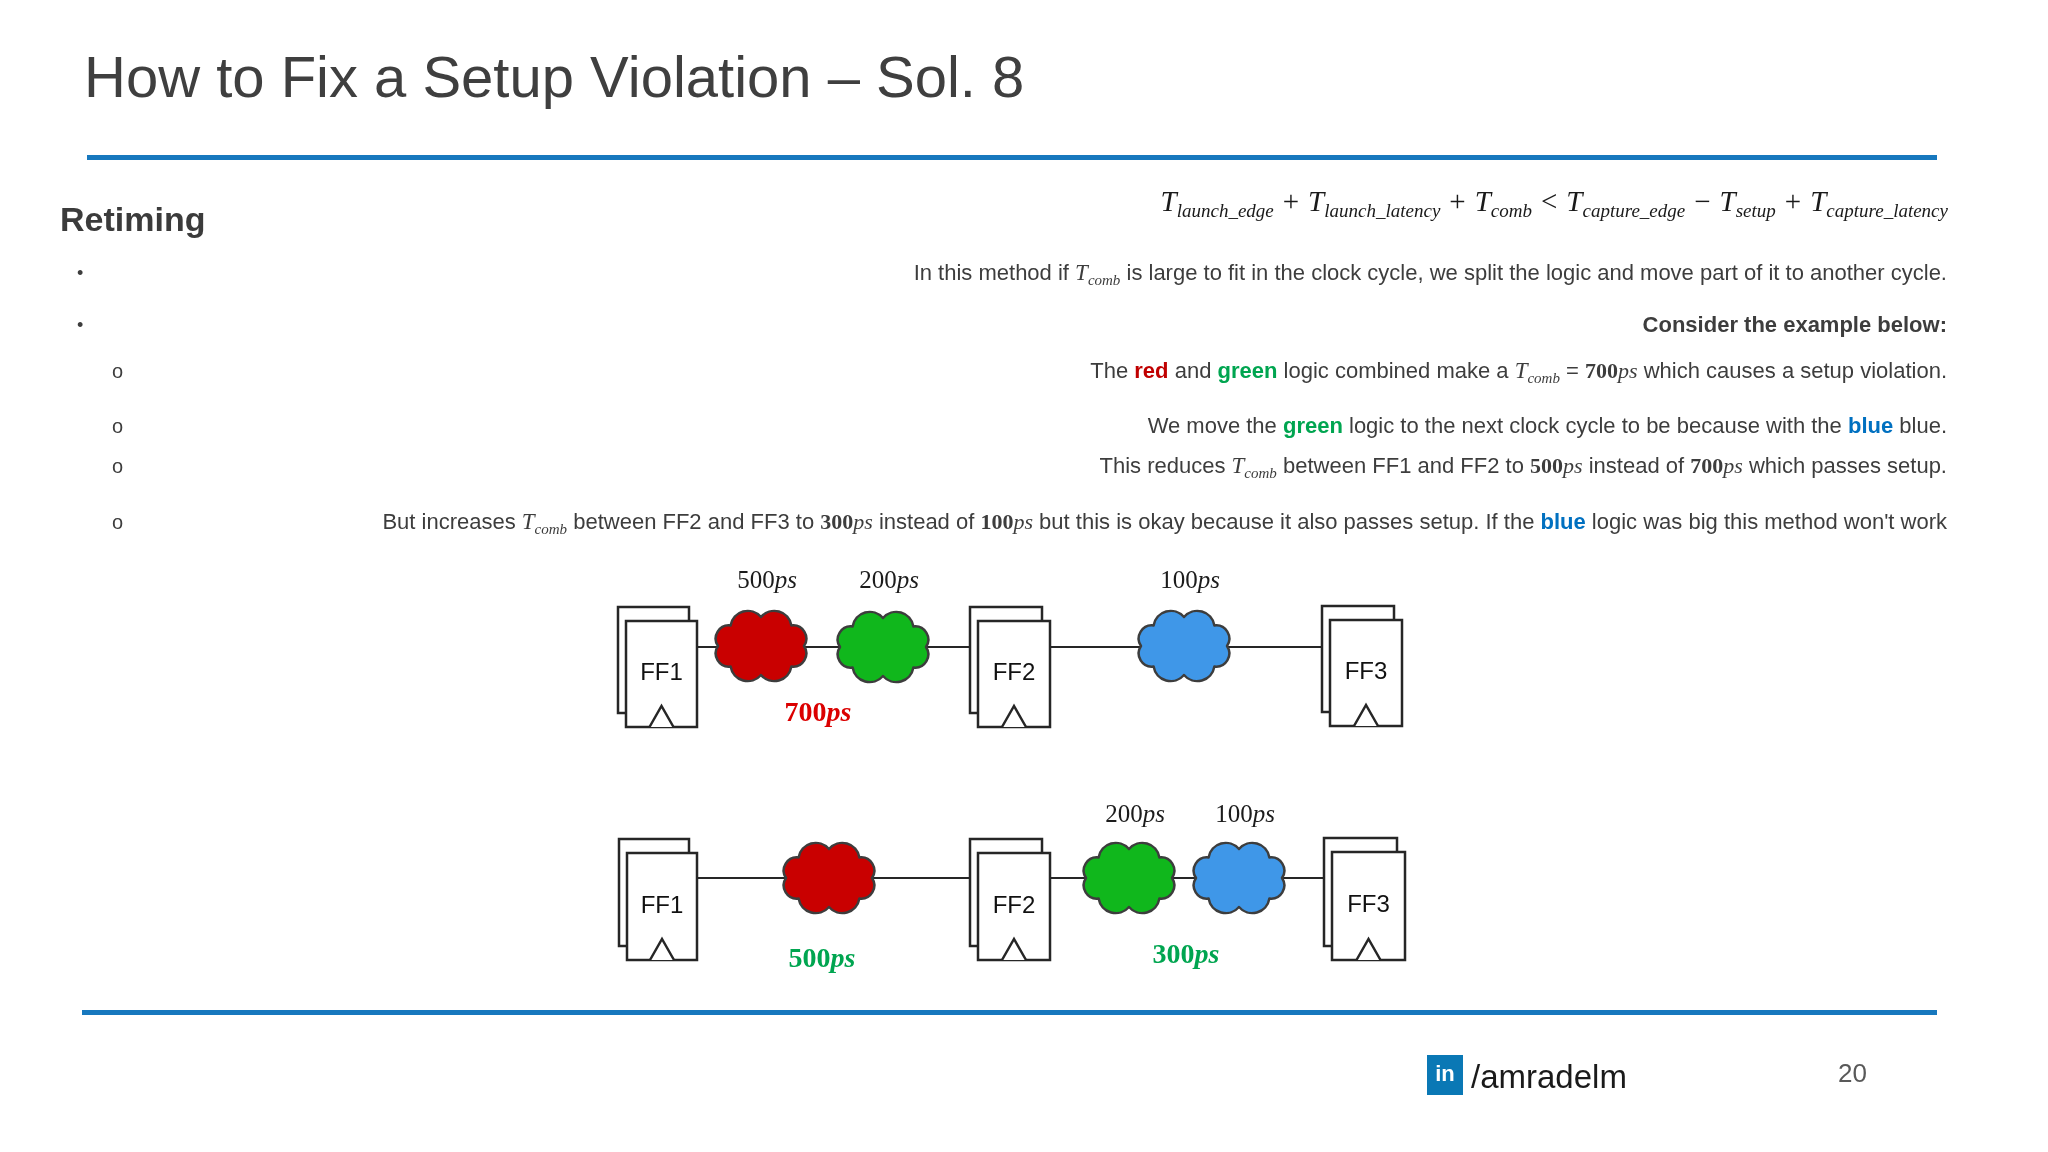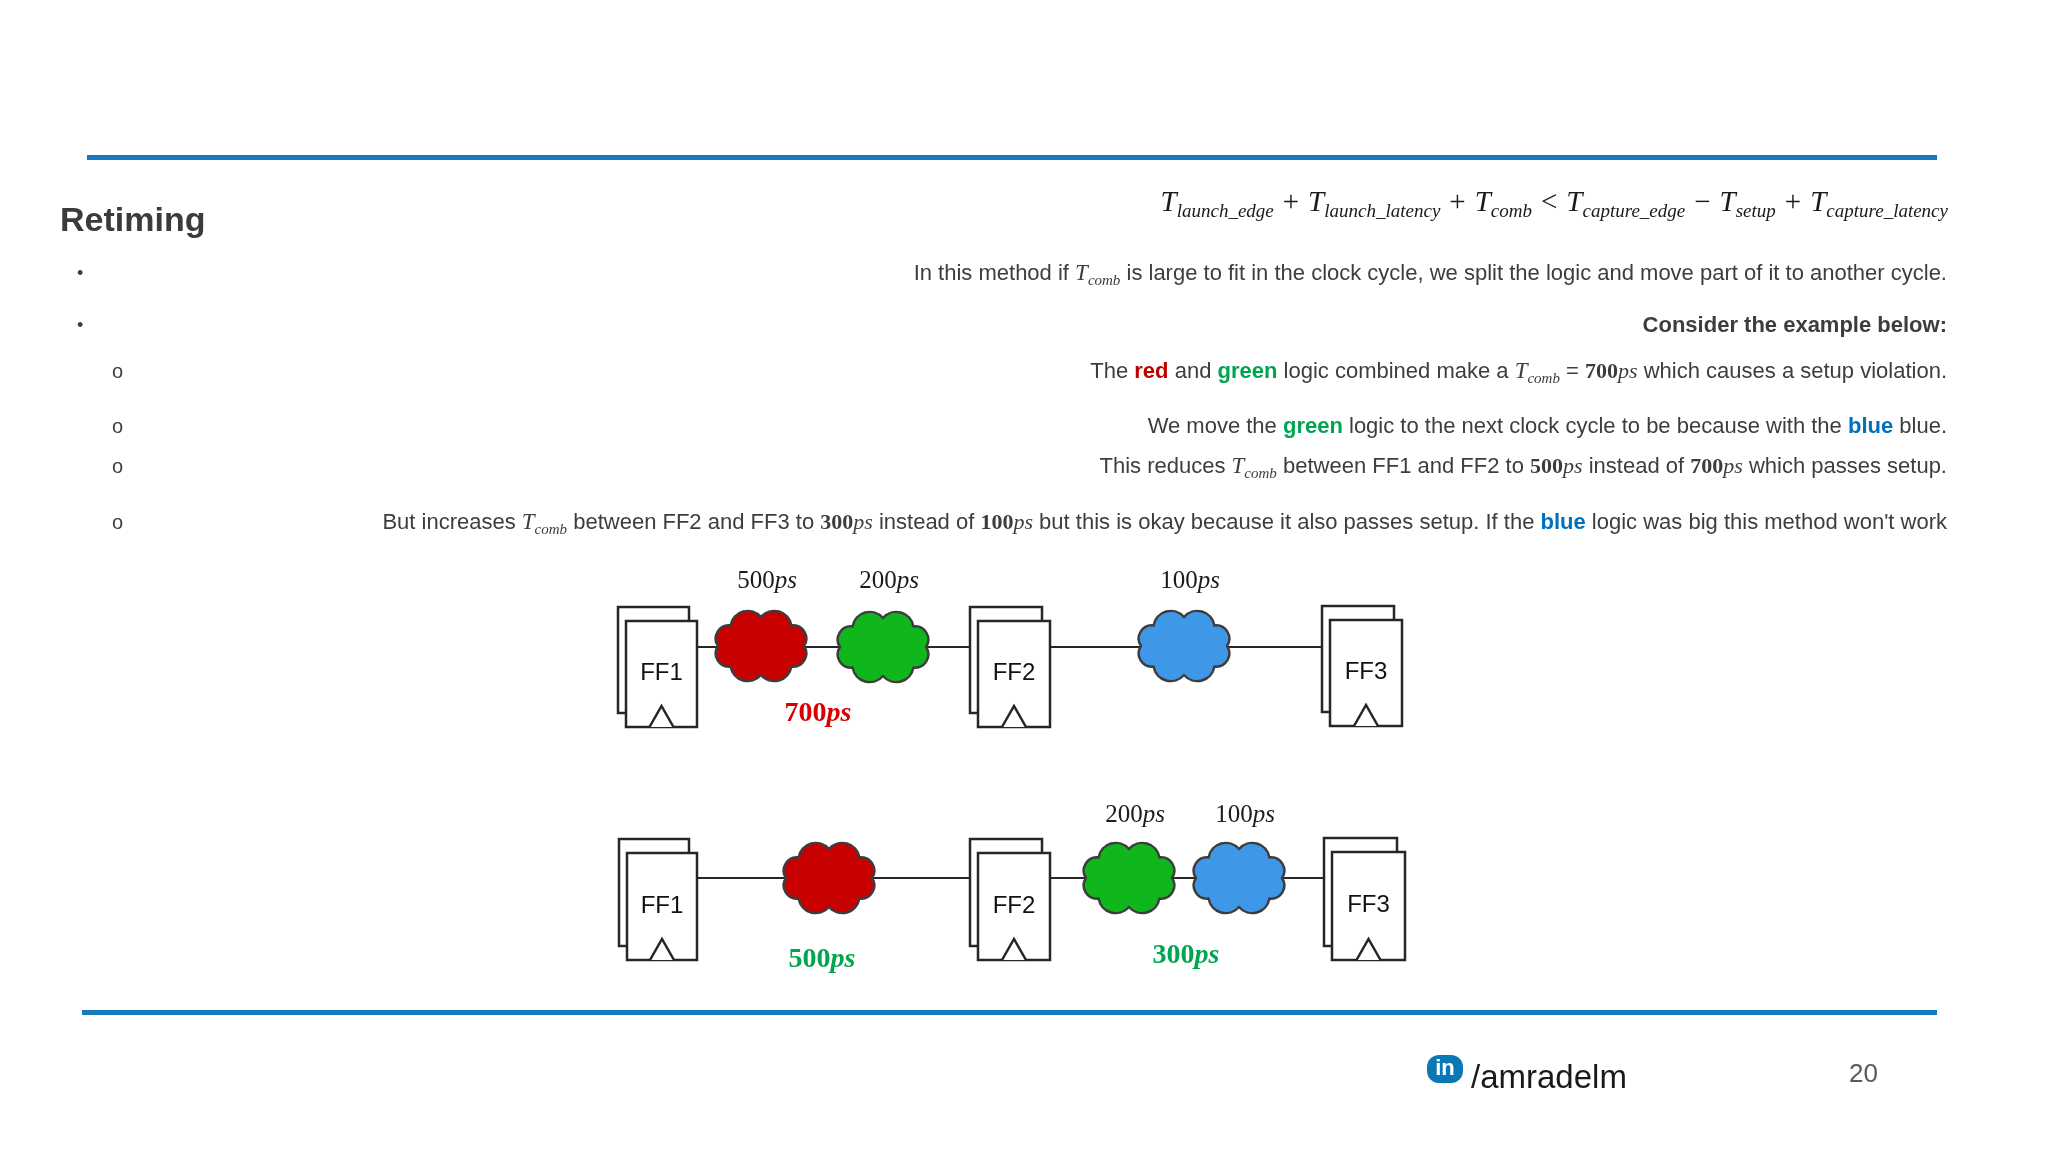--- a/index.html
+++ b/index.html
@@ -27,30 +27,31 @@
   .num{font-family:"Liberation Serif",serif;font-weight:bold;}
   .unit{font-family:"Liberation Serif",serif;font-style:italic;}
   .mvar .vb{font-family:"Liberation Serif",serif;font-style:italic;font-size:23px;}
   .mvar .vsub{font-family:"Liberation Serif",serif;font-style:italic;font-size:15px;vertical-align:-5px;}
   #diagram{position:absolute;left:555px;top:550px;width:910px;height:445px;}
   .cloudlbl{font-family:"Liberation Serif",serif;font-size:25px;fill:#1c1c1c;}
   .cloudlbl .u{font-style:italic;}
   .reslbl{font-family:"Liberation Serif",serif;font-size:28px;font-weight:bold;}
   .reslbl .u{font-style:italic;}
   .fflbl{font-family:"Liberation Sans",sans-serif;font-size:24px;fill:#111;}
-  .li-badge{position:absolute;left:1427px;top:1055px;width:36px;height:28px;border-radius:12px;
+  .li-badge{position:absolute;left:1427px;top:1055px;width:36px;height:40px;border-radius:0;
             background:#0a78b5;display:flex;align-items:center;justify-content:center;cursor:pointer;}
   .li-badge span{color:#fff;font-weight:bold;font-size:22px;line-height:1;transform:translateY(-1px);}
   .handle{position:absolute;left:1471px;top:1058px;font-size:33px;color:#1a1a1a;}
-  .page-num{position:absolute;left:1838px;top:1058px;width:40px;text-align:right;font-size:26px;color:#595959;}
+  .page-num{position:absolute;left:1838px;top:1058px;width:40px;text-align:left;font-size:26px;color:#595959;}
 </style>
 </head>
 <body>
 
 <div class="slide">
+  <div class="title">How to Fix a Setup Violation – Sol. 8</div>
   <div class="rule rule-top"></div>
   <div class="formula" id="formula"><span><span>T</span><span class="sub">launch_edge</span></span><span class="op">+</span><span><span>T</span><span class="sub">launch_latency</span></span><span class="op">+</span><span><span>T</span><span class="sub">comb</span></span><span class="op">&lt;</span><span><span>T</span><span class="sub">capture_edge</span></span><span class="op">−</span><span><span>T</span><span class="sub">setup</span></span><span class="op">+</span><span><span>T</span><span class="sub">capture_latency</span></span></div>
   <div class="heading">Retiming</div>
   <div class="bullets" id="bullets">
       <div class="bullet lvl1" style="margin-bottom: 19px;">
         <span class="marker">•</span>
         <span class="content"><span>In this method if </span><span class="mvar"><span class="vb">T</span><span class="vsub">comb</span></span><span> is large to fit in the clock cycle, we split the logic and move part of it to another cycle.</span></span>
       </div>
       <div class="bullet lvl1" style="margin-bottom: 20px;">
         <span class="marker">•</span>

